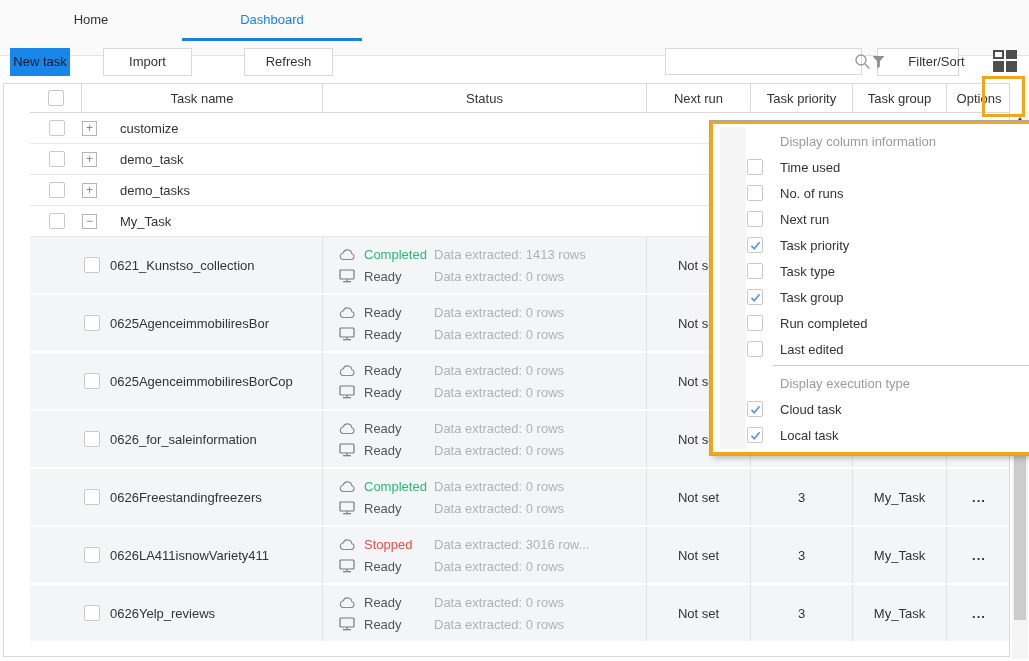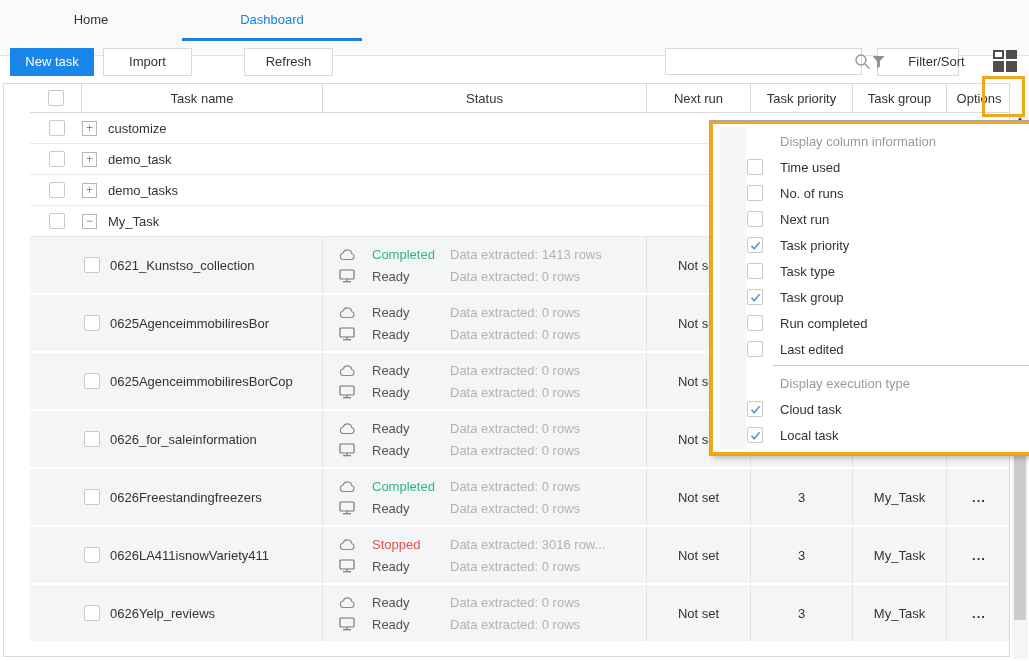--- a/index.html
+++ b/index.html
@@ -11,21 +11,21 @@
     background:#fafafa; border-bottom:1px solid #e3e3e3; }
   .tab { position:absolute; top:0; height:40px; line-height:40px; text-align:center;
     font-size:13px; color:#333; cursor:pointer; }
   .tab-home { left:0; width:182px; }
   .tab-dashboard { left:182px; width:180px; color:#1b7fe4; }
   .tab-underline { position:absolute; left:182px; top:38px; width:180px; height:3px; background:#1b7fe4; }
 
   
   .btn { position:absolute; top:48px; height:28px; font-size:13px; border:1px solid #d9d9d9;
     background:#fff; color:#333; text-align:center; line-height:26px; cursor:pointer; }
-  .btn-new { left:10px; width:84px; background:#1987ea; border-color:#1987ea; color:#ffffff; }
+  .btn-new { left:10px; width:60px; background:#1987ea; border-color:#1987ea; color:#0f172a; }
   .btn-import { left:103px; width:89px; }
   .btn-refresh { left:200px; width:89px;margin-left:44px; }
   .searchbox { position:absolute; left:665px; top:48px; width:197px; height:27px;
     border:1px solid #d9d9d9; background:#fff; display:flex; align-items:center; }
   .searchbox input { flex:1; border:none; outline:none; height:100%; padding:0 6px;
     font-size:13px; font-family:"Liberation Sans",sans-serif; background:transparent; }
   .searchbox .mag { width:26px; display:flex; justify-content:center; }
   .btn-filter { left:877px; width:82px; display:flex; align-items:center; justify-content:center; gap:22px; }
   .grid-btn { position:absolute; left:993px; top:50px; width:25px; height:23px; cursor:pointer;
     display:grid; grid-template-columns:11px 11px; grid-template-rows:9px 11px; gap:2px; }
@@ -46,31 +46,31 @@
 
   .checkbox { width:16px; height:16px; border:1px solid #c9c9c9; border-radius:2px;
     background:#fff; flex:none; cursor:pointer; display:flex; align-items:center; justify-content:center; }
 
   
   .grow { display:flex; align-items:center; height:31px; border-bottom:1px solid #e9e9e9;
     background:#fff; cursor:default; }
   .grow .checkbox { margin-left:19px; }
   .expander { width:15px; height:15px; border:1px solid #b5b5b5; background:#fff; color:#8a8a8a;
     font-size:12px; line-height:12px; text-align:center; margin-left:17px; flex:none; cursor:pointer; }
-  .gname { margin-left:11px; font-size:13px; color:#333; }
+  .gname { margin-left:23px; font-size:13px; color:#333; }
 
   
   .trow { display:flex; height:58px; border-bottom:2px solid #fff; background:#f3f5f6; }
   .cell { flex:none; border-right:1px solid #dfe3e5; display:flex; align-items:center;
     justify-content:center; font-size:13px; color:#333; }
   .c-name { width:293px; justify-content:flex-start; padding-left:54px; }
   .c-name .tname { margin-left:10px; font-size:13px; }
   .c-status { width:324px; flex-direction:column; align-items:stretch; justify-content:center;
     gap:4px; padding-left:14px; }
-  .sline { display:flex; align-items:center; height:18px;gap:8px; }
+  .sline { display:flex; align-items:center; height:18px; }
   .sicon { width:20px; margin-right:7px; display:flex; align-items:center; justify-content:center; flex:none; }
   .stext { width:70px; flex:none; font-size:13px; }
   .st-completed { color:#2cb878; } .st-ready { color:#555; } .st-stopped { color:#e2504c; }
   .sgray { color:#b2b2b2; font-size:13px; white-space:nowrap; }
   .c-next { width:104px; } .c-pri { width:102px; } .c-grp { width:94px; }
   .c-opt { width:65px; font-weight:bold; letter-spacing:1px; cursor:pointer; }
   .c-plus { width:25px; border-right:none; }
 
   
   .colmenu { position:absolute; left:710px; top:121px; width:336px; height:334px;

